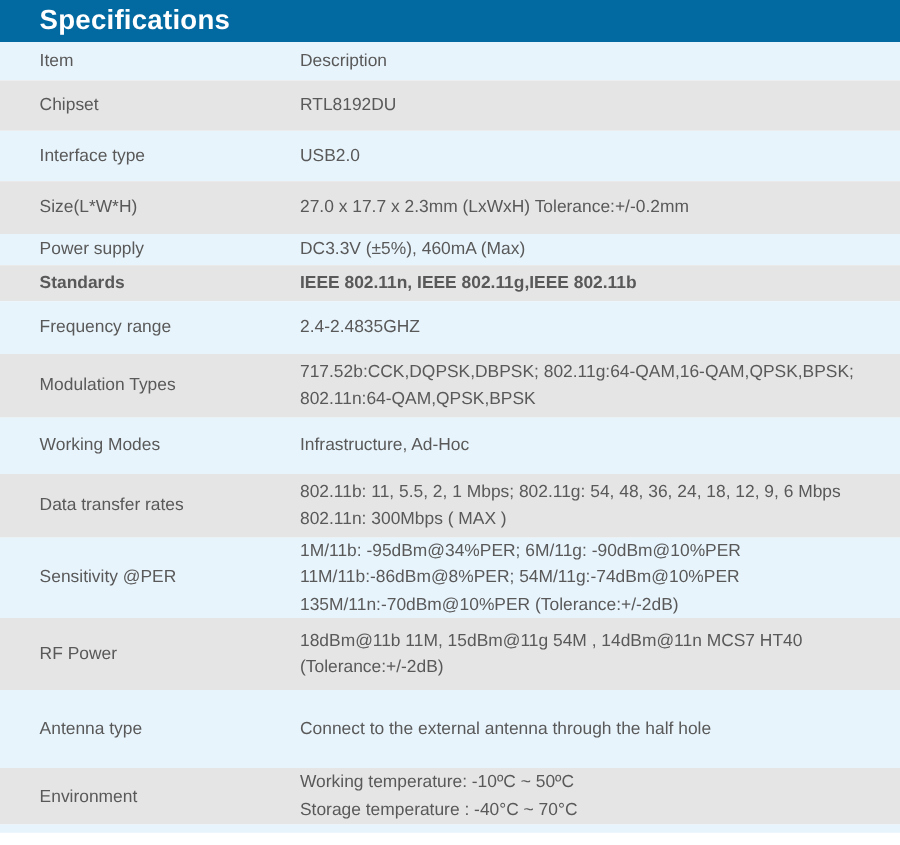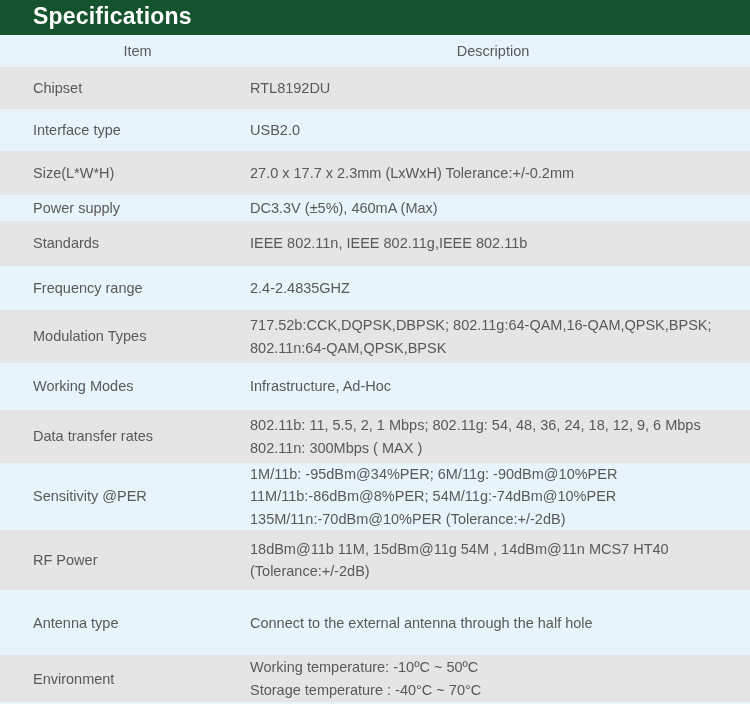--- a/index.html
+++ b/index.html
@@ -17,21 +17,21 @@
   .spec-panel {
     width: 750px;
     height: 704px;
     position: relative;
     background: #ffffff;
   }
 
   
   .spec-header {
     height: 35px;
-    background: #14532d;
+    background: #0369a1;
     display: flex;
     align-items: center;
     padding: 0 0 0 33px;
     box-sizing: border-box;
   }
   .spec-header-title {
     color: #ffffff;
     font-size: 23px;
     font-weight: bold;
     letter-spacing: 0.2px;
@@ -73,26 +73,26 @@
     padding-right: 14px;
     box-sizing: border-box;
   }
 
   .desc-line {
     display: block;
     white-space: nowrap;
   }
 
   
-  .h-head { height: 32px; text-align: center; }
+  .h-head { height: 32px; }
   .h-1    { height: 42px; }
   .h-2    { height: 42px; }
   .h-3    { height: 44px; }
   .h-4    { height: 26px; }
-  .h-5    { height: 45px; }
+  .h-5    { height: 30px; font-weight: bold; }
   .h-6    { height: 44px; }
   .h-7    { height: 53px; }
   .h-8    { height: 47px; }
   .h-9    { height: 53px; }
   .h-10   { height: 67px; }
   .h-11   { height: 60px; }
   .h-12   { height: 65px; }
   .h-13   { height: 47px; }
 
   .bottom-strip {

